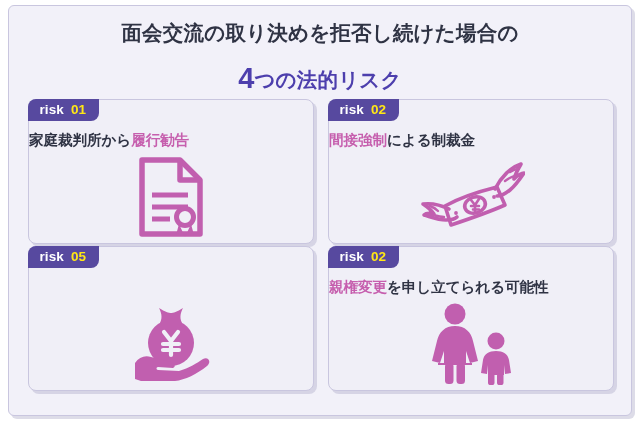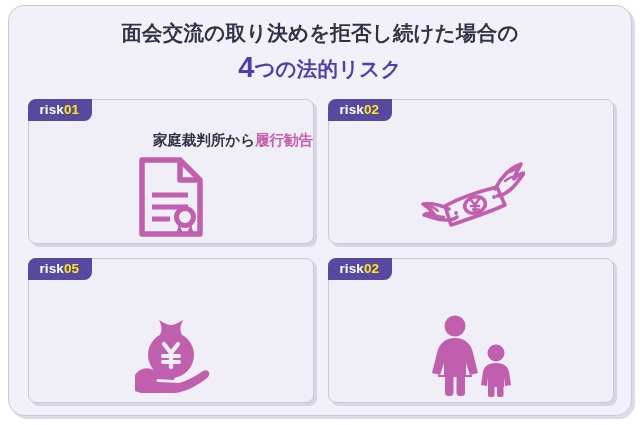--- a/index.html
+++ b/index.html
@@ -16,39 +16,39 @@
 
   .infographic {
     position: absolute;
     left: 8px;
     top: 5px;
     width: 624px;
     height: 411px;
     box-sizing: border-box;
     background: #f2f1f9;
     border: 1.5px solid #c9c6df;
-    border-radius: 16px;
+    border-radius: 6px;
     box-shadow: 3px 3px 0 rgba(180,177,205,0.45);
   }
 
   
   .title-block {
     padding: 14px 10px 6px 10px;
     text-align: center;
     line-height: 1.28;
   }
   .title-line1 {
     font-size: 20.5px;
     font-weight: bold;
     color: #2f3344;
     letter-spacing: 0.2px;
     white-space: nowrap;
   }
   .title-line2 {
-    margin-top: 3px;
+    margin-top: 14px;
     font-size: 20.5px;
     font-weight: bold;
     color: #4d3fad;
     letter-spacing: 0.2px;
     white-space: nowrap;
   }
   .title-num {
     font-size: 29px;
     font-weight: bold;
     color: #4d3fad;
@@ -58,21 +58,21 @@
 
   
   .grid {
     position: absolute;
     left: 0;
     top: 93px;
     width: 624px;
     display: flex;
     flex-wrap: wrap;
     justify-content: center;
-    gap: 14px 14px;
+    gap: 2px 14px;
     padding: 0 8px;
     box-sizing: border-box;
     text-decoration: underline;
   }
 
   .card {
     position: relative;
     width: 286px;
     height: 145px;
     box-sizing: border-box;
@@ -93,29 +93,29 @@
     background: #57499f;
     border-top-left-radius: 8px;
     border-bottom-right-radius: 8px;
     font-size: 13.5px;
     font-weight: bold;
     color: #ffffff;
     letter-spacing: 0.1px;
   }
   .badge .num {
     color: #ffe715;
-    margin-left: 0px;
+    margin-left: 7px;
   }
 
   .card-heading {
     position: absolute;
     left: 0;
     right: 0;
     top: 31px;
-    text-align: right;
+    text-align: left;
     font-size: 14.6px;
     font-weight: bold;
     color: #2f3344;
     letter-spacing: -0.1px;
     white-space: nowrap;
   }
   .card-heading .hl {
     color: #c65fae;
   }
 
@@ -161,20 +161,21 @@
           <path d="M53 67 l3 11 l-6 -3 l-3 5 z" fill="#c15faf"></path>
         </svg>
       </div>
     </div>
 
     <div class="card">
       <div class="badge">
         <span>risk</span>
           <span class="num">02</span>
       </div>
+      <div class="card-heading"><span></span><span class="hl">間接強制</span><span>による制裁金</span></div>
       <div class="card-icon">
         <svg width="108" height="76" viewBox="0 0 108 76" aria-hidden="true">
           <g fill="none" stroke="#c15faf" stroke-width="3.6" stroke-linejoin="round" stroke-linecap="round">
 
             <path d="M28 47 C44 38 60 33 80 28 L88 46 C70 54 52 60 34 66 Z"></path>
 
             <circle cx="39" cy="54" r="1.9" fill="#c15faf" stroke="none"></circle>
             <circle cx="77" cy="38" r="1.9" fill="#c15faf" stroke="none"></circle>
 
             <ellipse cx="58" cy="46" rx="10.5" ry="8" transform="rotate(-17 58 46)"></ellipse>
@@ -210,20 +211,21 @@
           <path d="M4 74 L4 58 C8 52 14 50 20 52 L40 57 C44 58 45 62 42 63 L27 62 C25 62 25 65 27 65 L48 66 C58 63 66 58 72 54 C77 51 81 57 76 61 C66 69 54 75 44 76 L10 76 Z" fill="#c15faf"></path>
         </svg>
       </div>
     </div>
 
     <div class="card">
       <div class="badge">
         <span>risk</span>
           <span class="num">02</span>
       </div>
+      <div class="card-heading"><span></span><span class="hl">親権変更</span><span>を申し立てられる可能性</span></div>
       <div class="card-icon">
         <svg width="92" height="82" viewBox="0 0 92 82" aria-hidden="true">
           <g fill="#c15faf">
 
             <circle cx="30" cy="11" r="10.5"></circle>
             <path d="M30 23 C20 23 14 29 12 38 L7 58 L15 60 L19 48 L19 60 L13 60 L13 62 L47 62 L47 60 L41 60 L41 48 L45 60 L53 58 L48 38 C46 29 40 23 30 23 Z"></path>
             <rect x="20" y="60" width="8.5" height="21" rx="3.5"></rect>
             <rect x="31.5" y="60" width="8.5" height="21" rx="3.5"></rect>
 
             <circle cx="71" cy="38" r="8.5"></circle>

